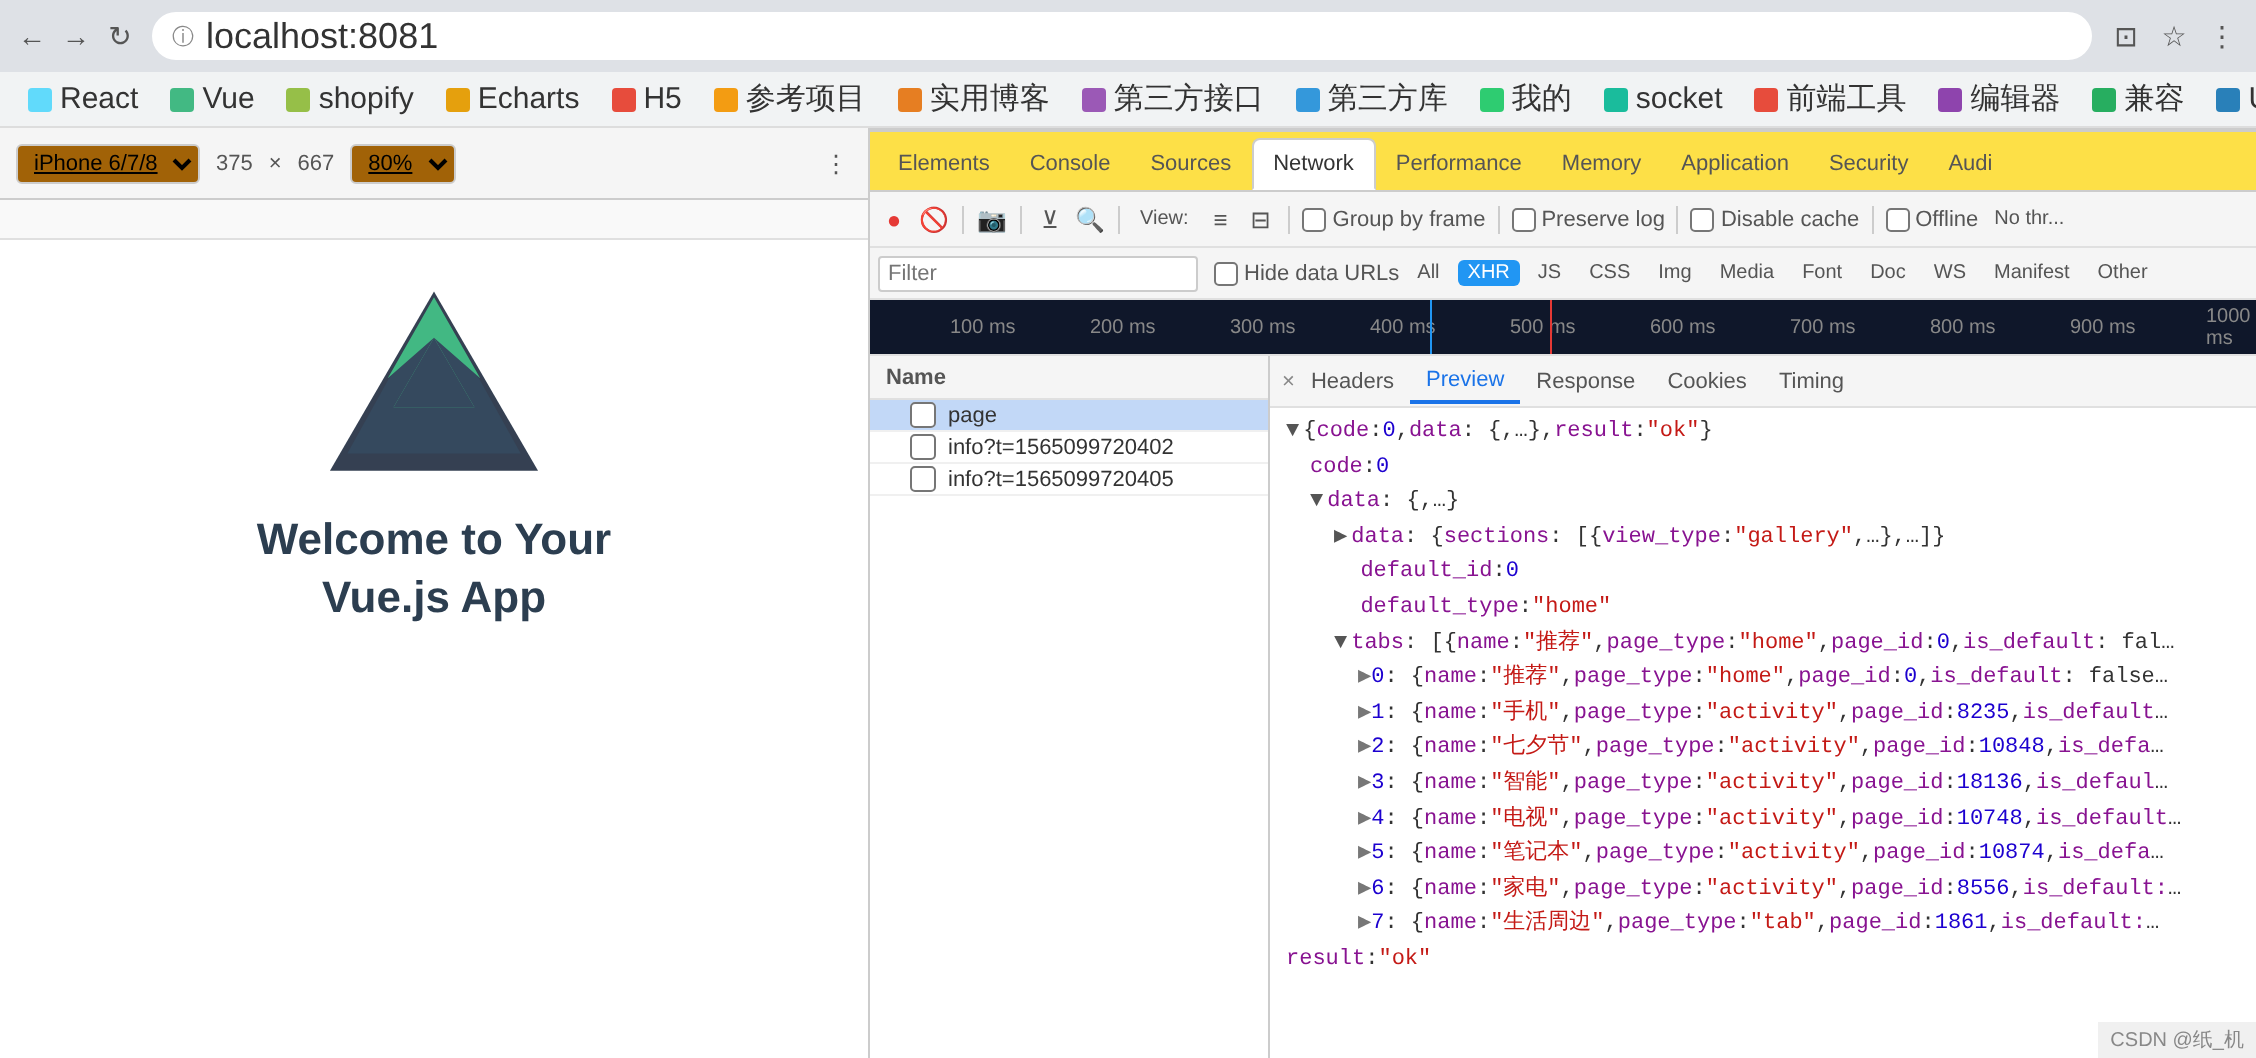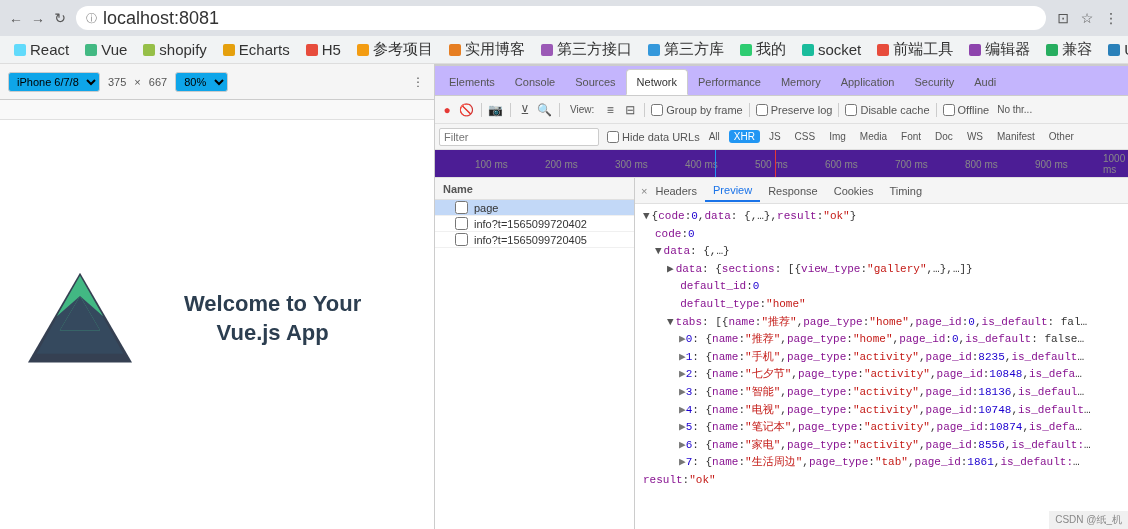--- a/index.html
+++ b/index.html
@@ -73,21 +73,21 @@
     .devtools {
       flex: 1;
       background: #fff;
       display: flex;
       flex-direction: column;
       border-top: 2px solid #ccc;
     }
 
     
     .devtools-tabs {
-      background: #c4b5fd;
+      background: #fde047;
       height: 30px;
       display: flex;
       align-items: flex-end;
       border-bottom: 1px solid #ccc;
       padding: 0 4px;
     }
     .devtools-tab {
       padding: 4px 10px;
       font-size: 11px;
       color: #555;
@@ -150,21 +150,21 @@
     }
     .filter-tag.active-xhr {
       background: #1565c0;
       color: white;
       border-radius: 3px;
     }
     .filter-tag.active-xhr { background: #2196F3; color: white; }
 
     
     .timeline-bar {
-      background: #4c1d95;
+      background: #0f172a;
       height: 28px;
       display: flex;
       align-items: center;
       border-bottom: 1px solid #e0e0e0;
       position: relative;
       overflow: hidden;
     }
     .timeline-tick {
       position: absolute;
       font-size: 10px;
@@ -283,38 +283,38 @@
       background: #f5f5f5;
       height: 36px;
       display: flex;
       align-items: center;
       padding: 0 8px;
       gap: 8px;
       border-bottom: 1px solid #ccc;
       font-size: 11px;
     }
     .device-select {
-      background: #0ea5e9;
+      background: #a16207;
       border: 1px solid #ccc;
       border-radius: 3px;
       padding: 2px 4px;
       font-size: 11px;
+      text-decoration: underline;
     }
     .device-dim { color: #555; }
 
     .vue-viewport {
       flex: 1;
       display: flex;
-      flex-direction: row;
+      flex-direction: column;
       align-items: center;
       justify-content: flex-start;
       padding: 20px;
       background: white;
       overflow: hidden;
-      gap: 44px;
     }
 
     .vue-logo {
       width: 120px;
       height: 100px;
       margin-bottom: 16px;
     }
 
     .vue-title {
       font-size: 22px;

